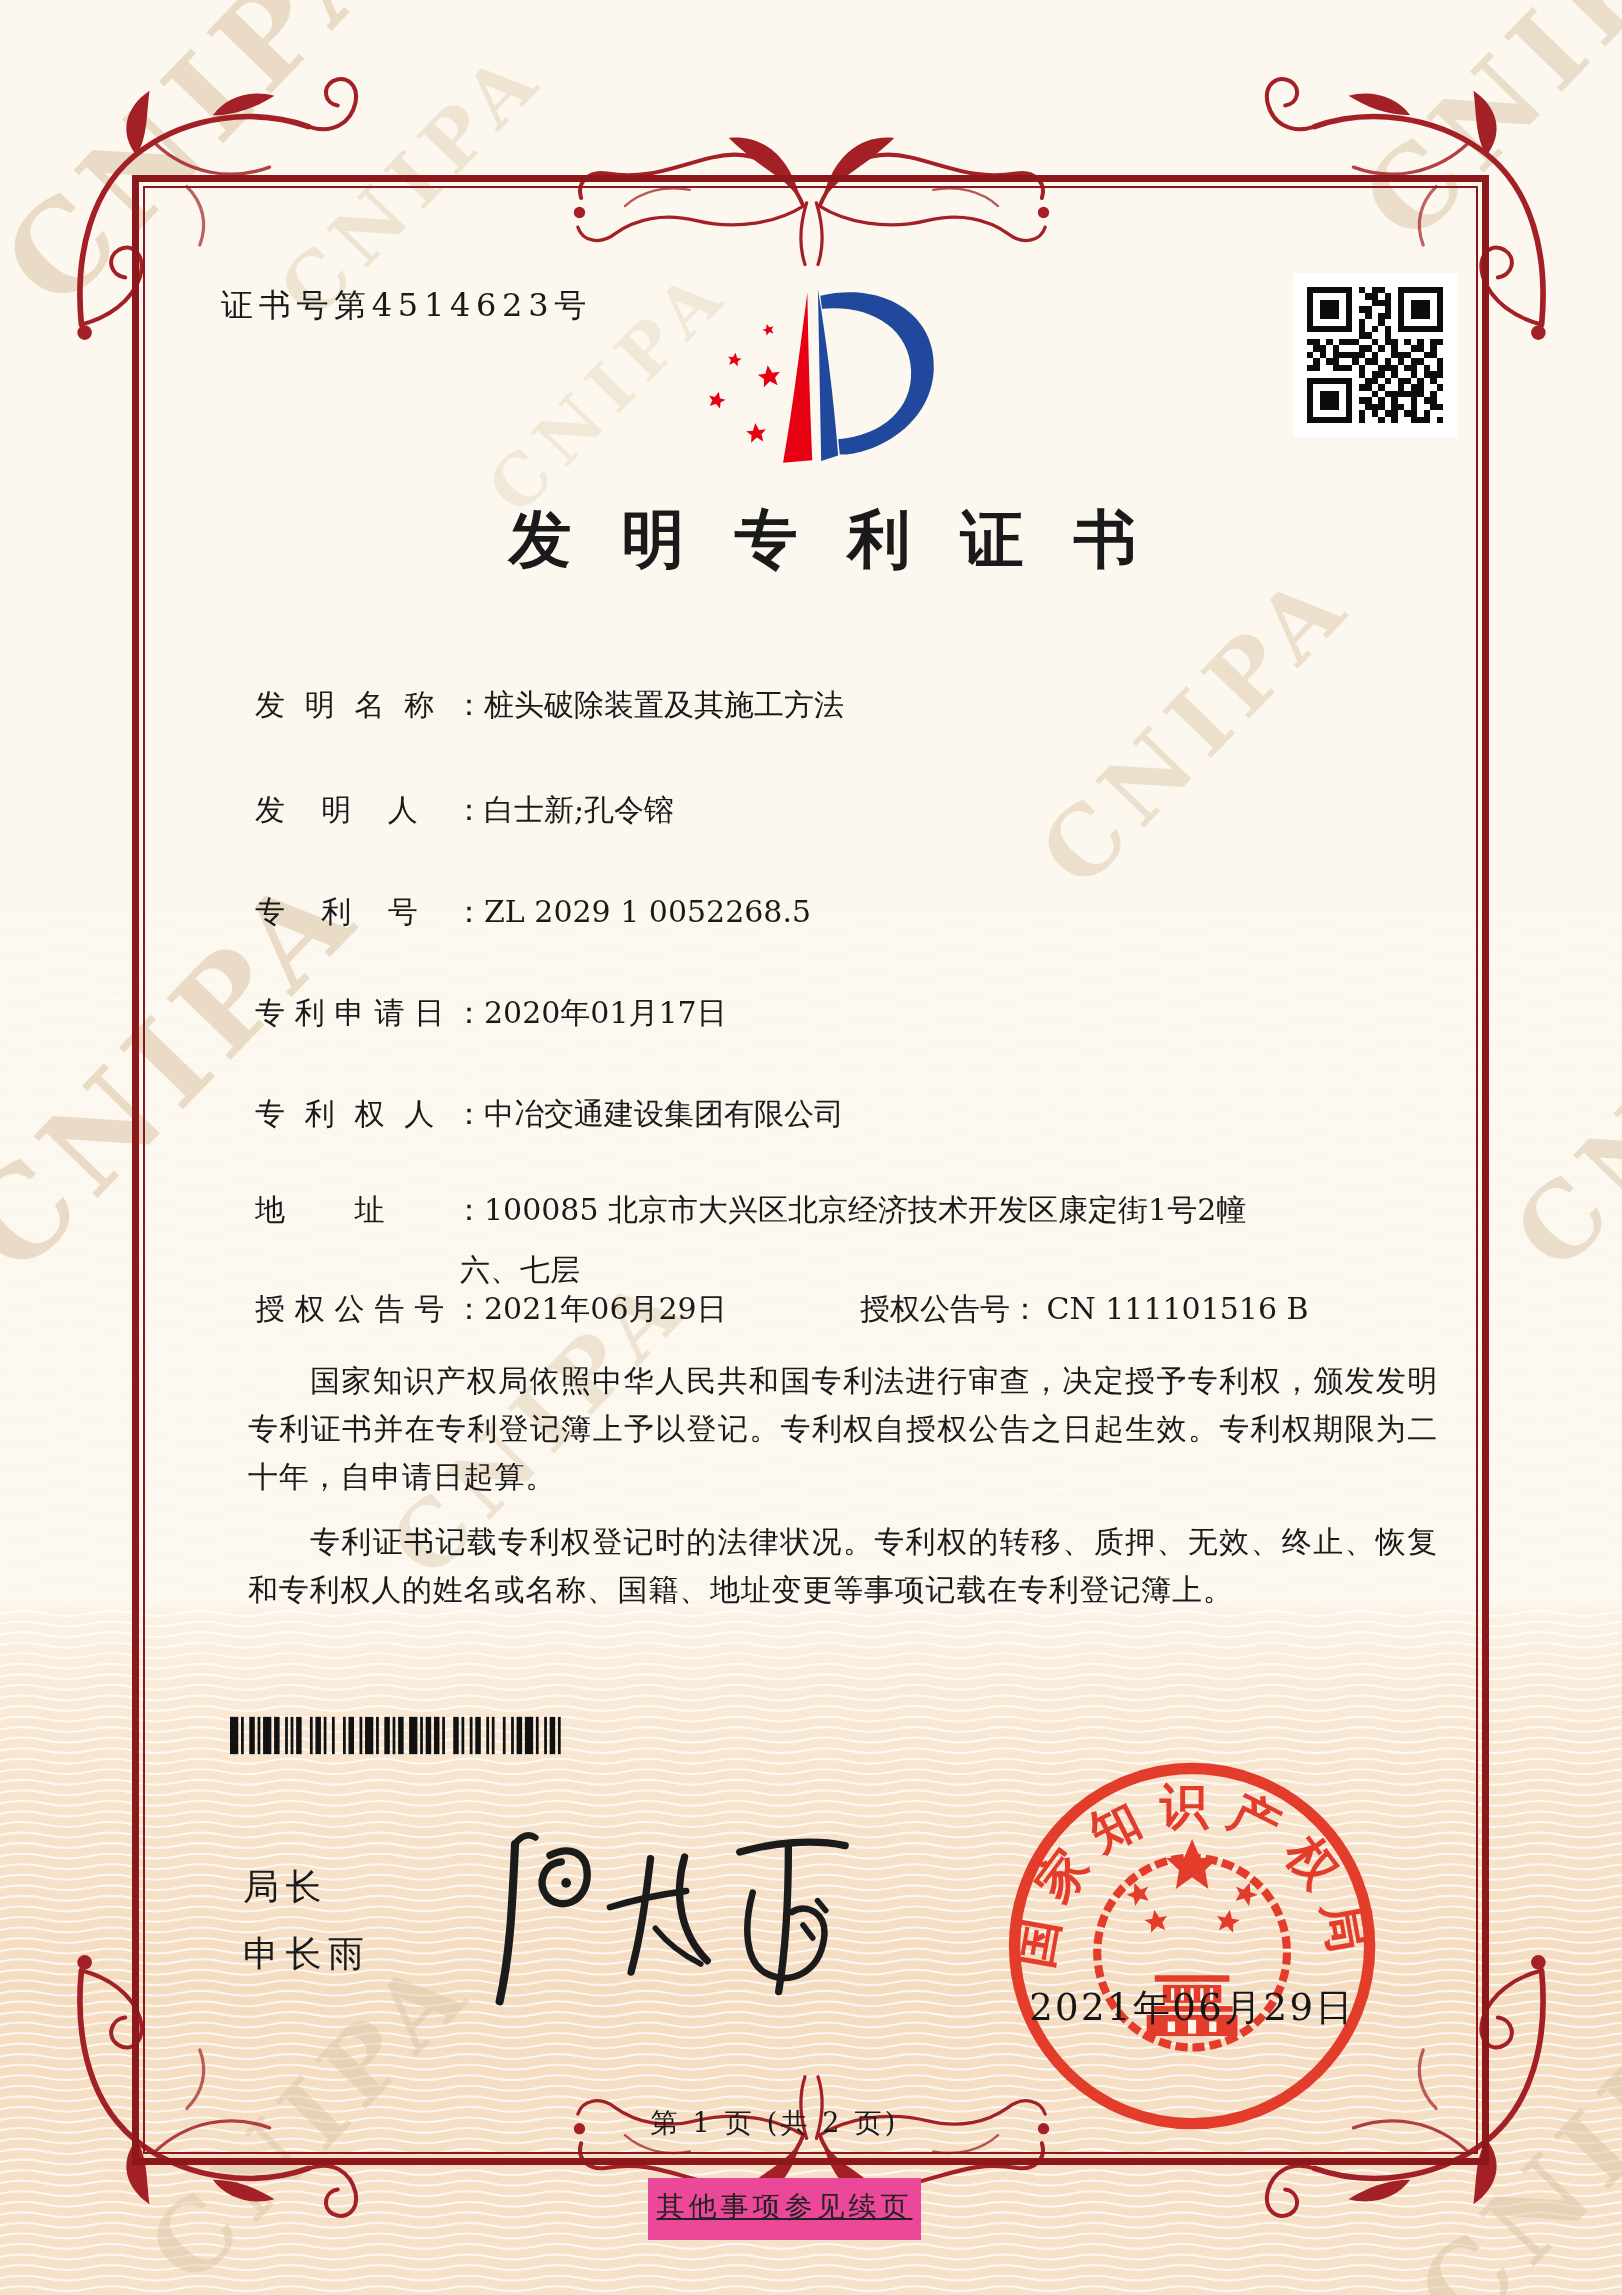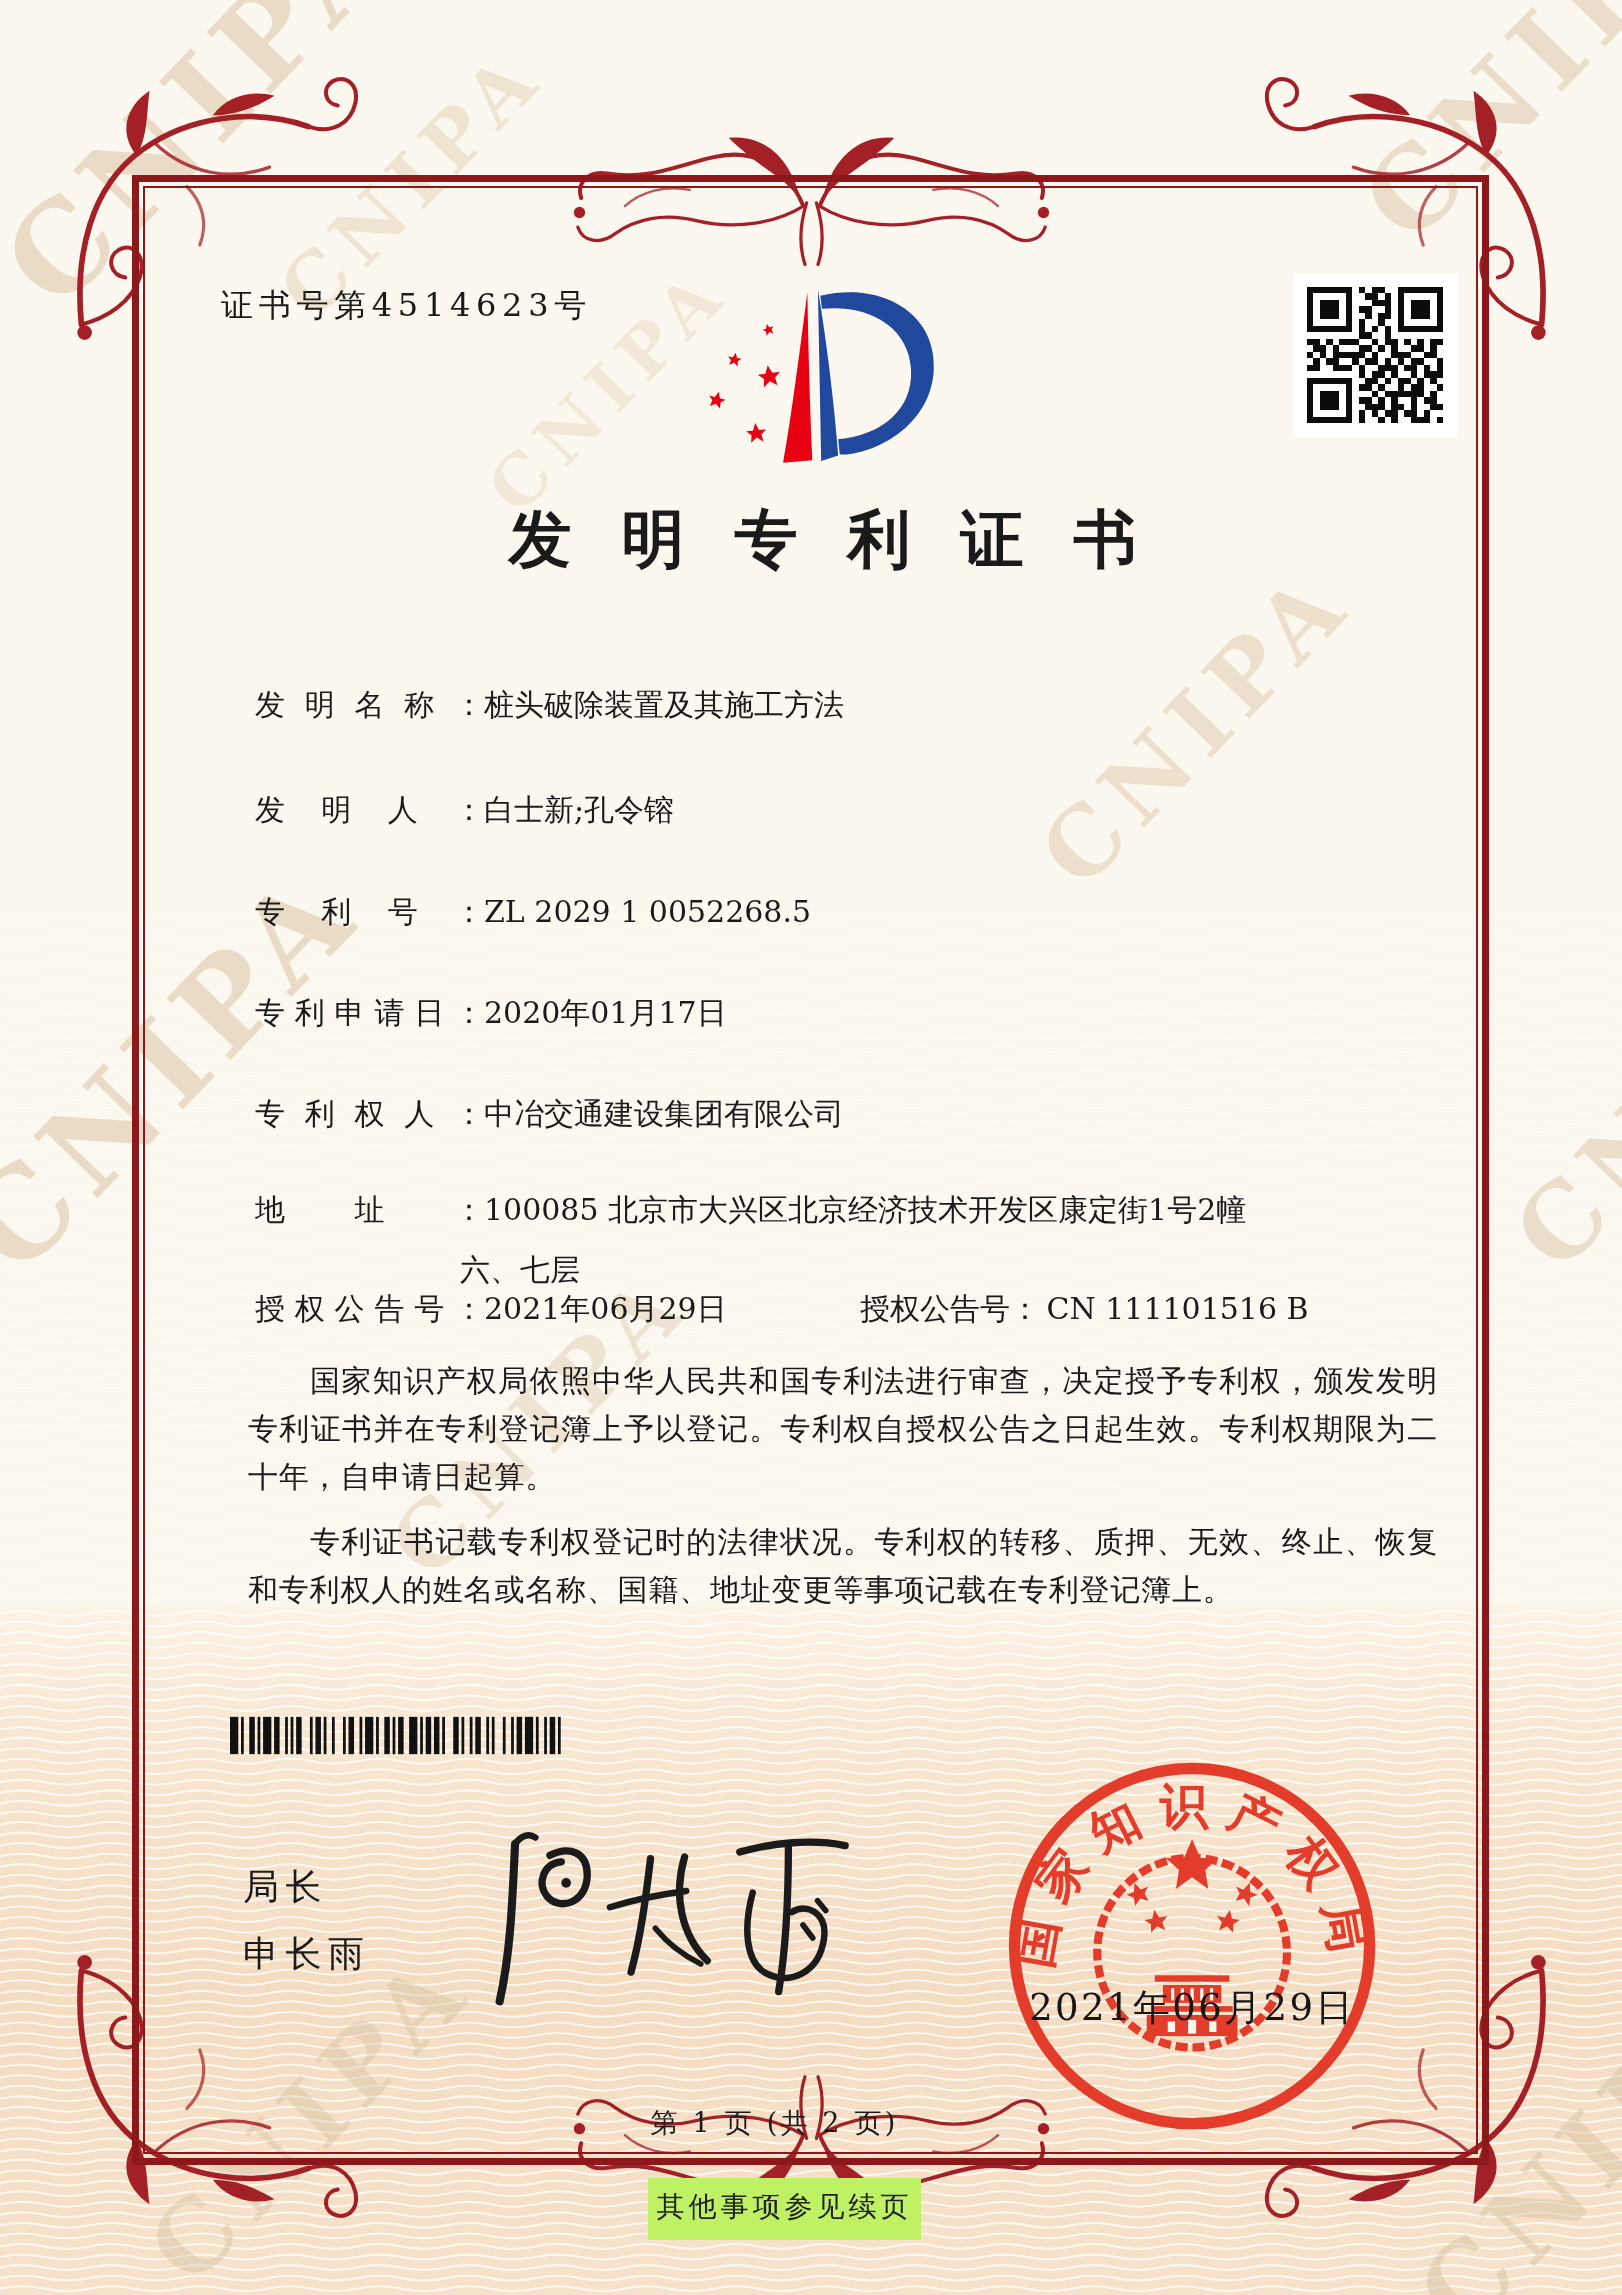--- a/index.html
+++ b/index.html
@@ -45,22 +45,22 @@
     text-align:justify;letter-spacing:0.8px;}
   #body-text p{margin:17px;text-indent:62px;}
   #barcode{left:230px;top:1715px;width:415px;height:41px;}
   #officer-title{left:243px;top:1863px;font-size:36px;letter-spacing:6.5px;}
   #officer-name{left:243px;top:1930px;font-size:36px;letter-spacing:6.5px;}
   #signature{left:438px;top:1805px;z-index:4;}
   #seal{left:1004px;top:1758px;z-index:5;}
   #seal-date{left:1006px;top:1983px;width:372px;text-align:center;z-index:6;
     font-size:37px;letter-spacing:2.4px;color:#161616;}
   #page-info{left:531px;top:2105px;width:487px;text-align:center;font-size:27px;letter-spacing:3.2px;}
-  #footer-note{left:648px;top:2178px;width:273px;height:62px;background:#bef264;z-index:6;
-    font-size:28px;letter-spacing:4px;text-align:center;line-height:57px;color:#222;}
+  #footer-note{left:648px;top:2178px;width:273px;height:62px;background:#ec4899;z-index:6;
+    font-size:28px;letter-spacing:4px;text-align:center;line-height:57px;color:#222;text-decoration:underline;}
 </style>
 </head>
 <body>
 
 <div class="page">
 
   <div class="abs" id="band-faint">
     <svg id="waves-faint" width="1623" height="698" viewBox="0 0 2000 860">
         <path d="M0 8 q27 -6 55 0 q27 6 55 0 q27 -6 55 0 q27 6 55 0 q27 -6 55 0 q27 6 55 0 q27 -6 55 0 q27 6 55 0 q27 -6 55 0 q27 6 55 0 q27 -6 55 0 q27 6 55 0 q27 -6 55 0 q27 6 55 0 q27 -6 55 0 q27 6 55 0 q27 -6 55 0 q27 6 55 0 q27 -6 55 0 q27 6 55 0 q27 -6 55 0 q27 6 55 0 q27 -6 55 0 q27 6 55 0 q27 -6 55 0 q27 6 55 0 q27 -6 55 0 q27 6 55 0 q27 -6 55 0 q27 6 55 0 q27 -6 55 0 q27 6 55 0 q27 -6 55 0 q27 6 55 0 q27 -6 55 0 q27 6 55 0 q27 -6 55 0 q27 6 55 0" fill="none" stroke="#ffffff" stroke-opacity="0.5" stroke-width="2"></path>
         <path d="M0 23 q27 -6 55 0 q27 6 55 0 q27 -6 55 0 q27 6 55 0 q27 -6 55 0 q27 6 55 0 q27 -6 55 0 q27 6 55 0 q27 -6 55 0 q27 6 55 0 q27 -6 55 0 q27 6 55 0 q27 -6 55 0 q27 6 55 0 q27 -6 55 0 q27 6 55 0 q27 -6 55 0 q27 6 55 0 q27 -6 55 0 q27 6 55 0 q27 -6 55 0 q27 6 55 0 q27 -6 55 0 q27 6 55 0 q27 -6 55 0 q27 6 55 0 q27 -6 55 0 q27 6 55 0 q27 -6 55 0 q27 6 55 0 q27 -6 55 0 q27 6 55 0 q27 -6 55 0 q27 6 55 0 q27 -6 55 0 q27 6 55 0 q27 -6 55 0 q27 6 55 0" fill="none" stroke="#ffffff" stroke-opacity="0.5" stroke-width="2"></path>

